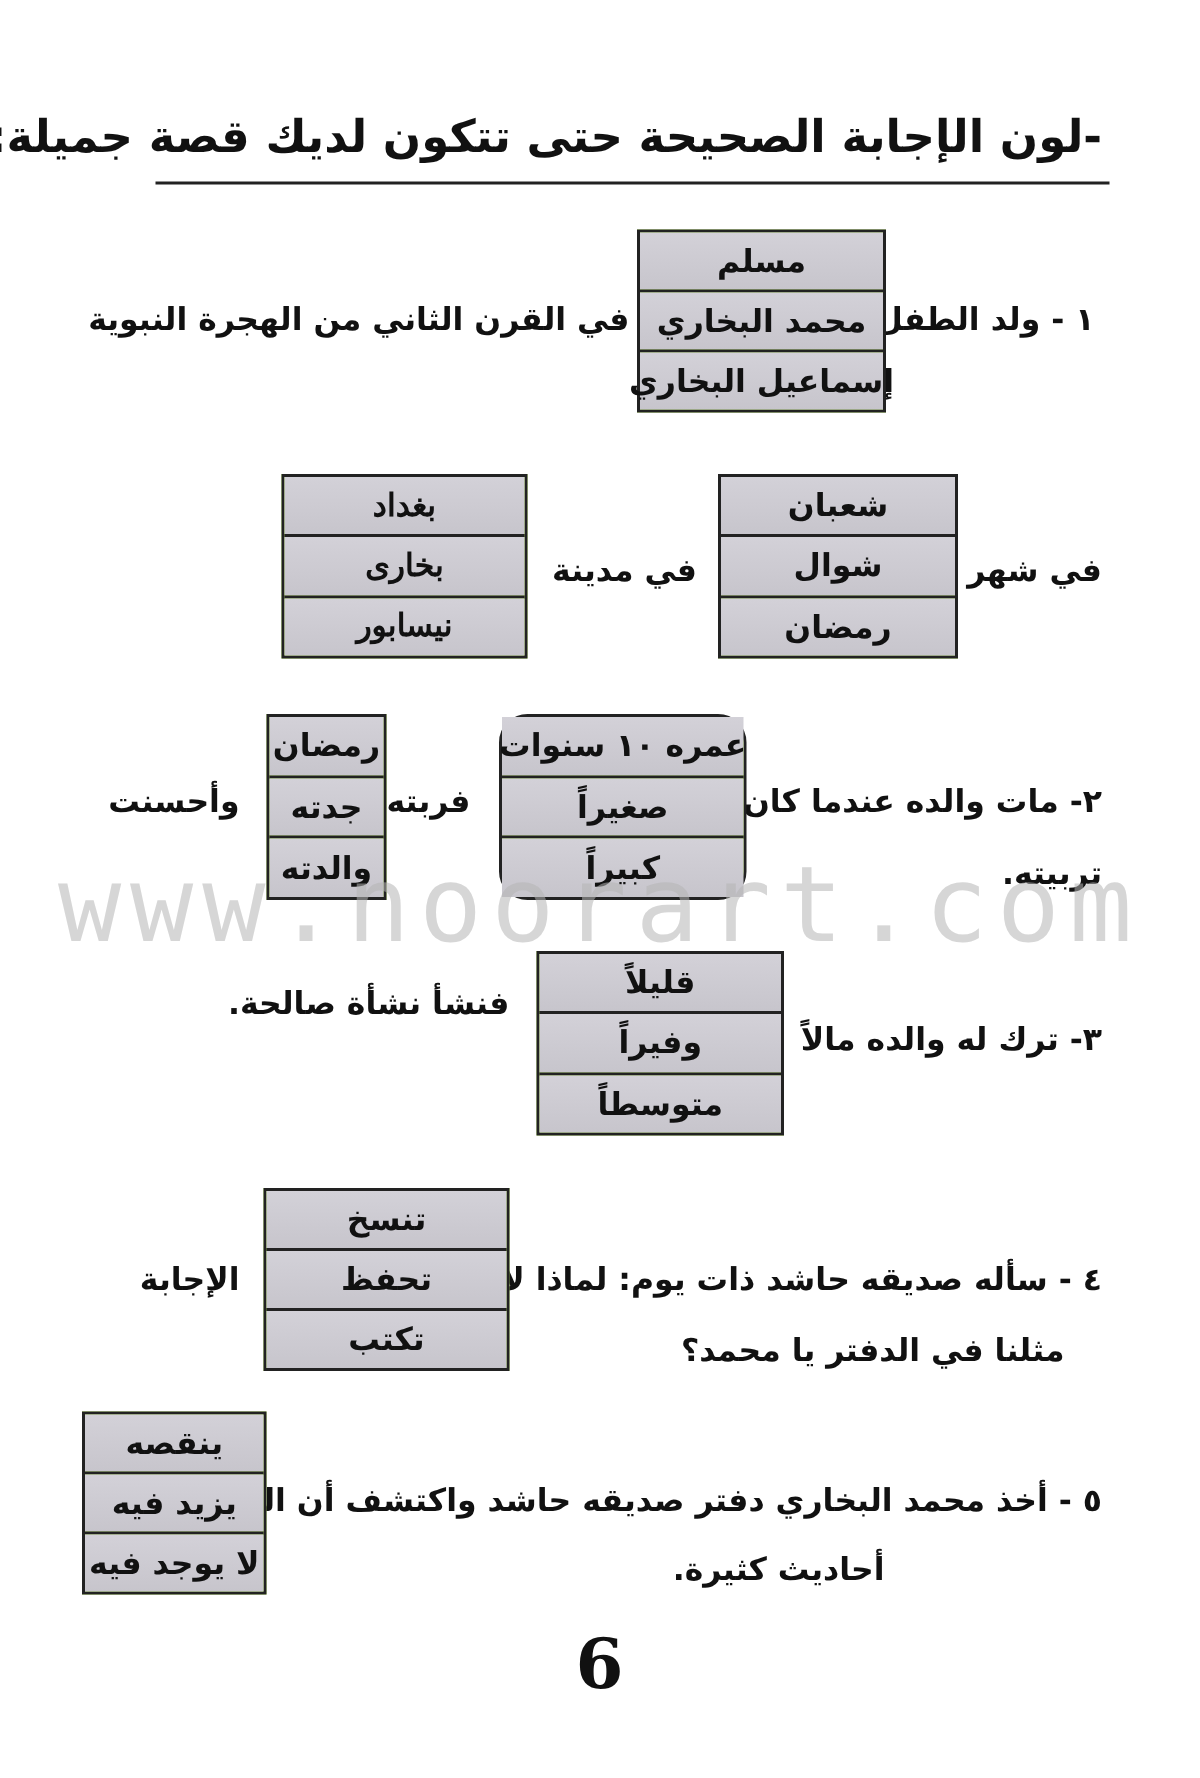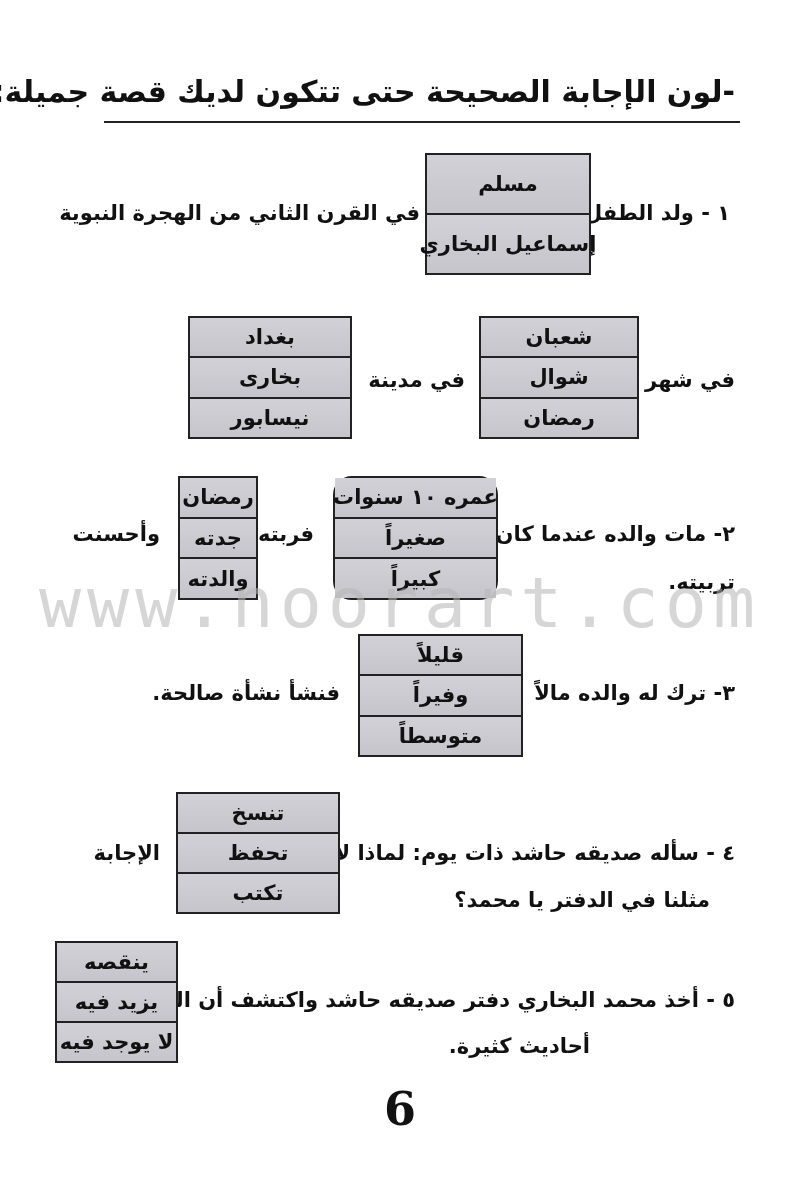--- a/index.html
+++ b/index.html
@@ -46,32 +46,33 @@
 </style>
 </head>
 <body>
 
 <div class="abs title">-لون الإجابة الصحيحة حتى تتكون لديك قصة جميلة:</div>
 <div class="abs rule"></div>
 
 <div class="abs txt" style="right:70px; top:203px;">١ - ولد الطفل</div>
 <div class="abs box" style="left:425px; top:153px; width:166px; height:122px;">
   <div class="cell">مسلم</div>
+  <div class="cell">محمد البخاري</div>
   <div class="cell">إسماعيل البخاري</div>
 </div>
 <div class="abs txt" style="right:380px; top:203px;">في القرن الثاني من الهجرة النبوية</div>
 
 <div class="abs txt" style="right:65px; top:370px;">في شهر</div>
 <div class="abs box" style="left:479px; top:316px; width:160px; height:123px;">
   <div class="cell">شعبان</div>
   <div class="cell">شوال</div>
   <div class="cell">رمضان</div>
 </div>
 <div class="abs txt" style="right:335px; top:370px;">في مدينة</div>
-<div class="abs box" style="left:188px; top:316px; width:164px; height:123px;">
+<div class="abs box" style="left:188px; top:316px; width:164px; height:123px;font-family:Liberation Serif, serif;">
   <div class="cell">بغداد</div>
   <div class="cell">بخارى</div>
   <div class="cell">نيسابور</div>
 </div>
 
 <div class="abs txt" style="right:65px; top:524px;">٢- مات والده عندما كان</div>
 <div class="abs box" style="left:333px; top:476px; width:165px; height:124px;border-radius:19px;">
   <div class="cell">عمره ١٠ سنوات</div>
   <div class="cell">صغيراً</div>
   <div class="cell">كبيراً</div>
@@ -86,21 +87,21 @@
 <div class="abs txt" style="right:65px; top:572px;">تربيته.</div>
 
 <div class="abs watermark">www.noorart.com</div>
 
 <div class="abs txt" style="right:65px; top:683px;">٣- ترك له والده مالاً</div>
 <div class="abs box" style="left:358px; top:634px; width:165px; height:123px;">
   <div class="cell">قليلاً</div>
   <div class="cell">وفيراً</div>
   <div class="cell">متوسطاً</div>
 </div>
-<div class="abs txt" style="right:460px; top:683px;">فنشأ نشأة صالحة.</div>
+<div class="abs txt" style="right:460px; top:659px;">فنشأ نشأة صالحة.</div>
 
 <div class="abs txt" style="right:65px; top:843px;">٤ - سأله صديقه حاشد ذات يوم: لماذا لا</div>
 <div class="abs box" style="left:176px; top:792px; width:164px; height:122px;">
   <div class="cell">تنسخ</div>
   <div class="cell">تحفظ</div>
   <div class="cell">تكتب</div>
 </div>
 <div class="abs txt" style="right:640px; top:843px;">الإجابة</div>
 <div class="abs txt" style="right:90px; top:890px;">مثلنا في الدفتر يا محمد؟</div>
 

